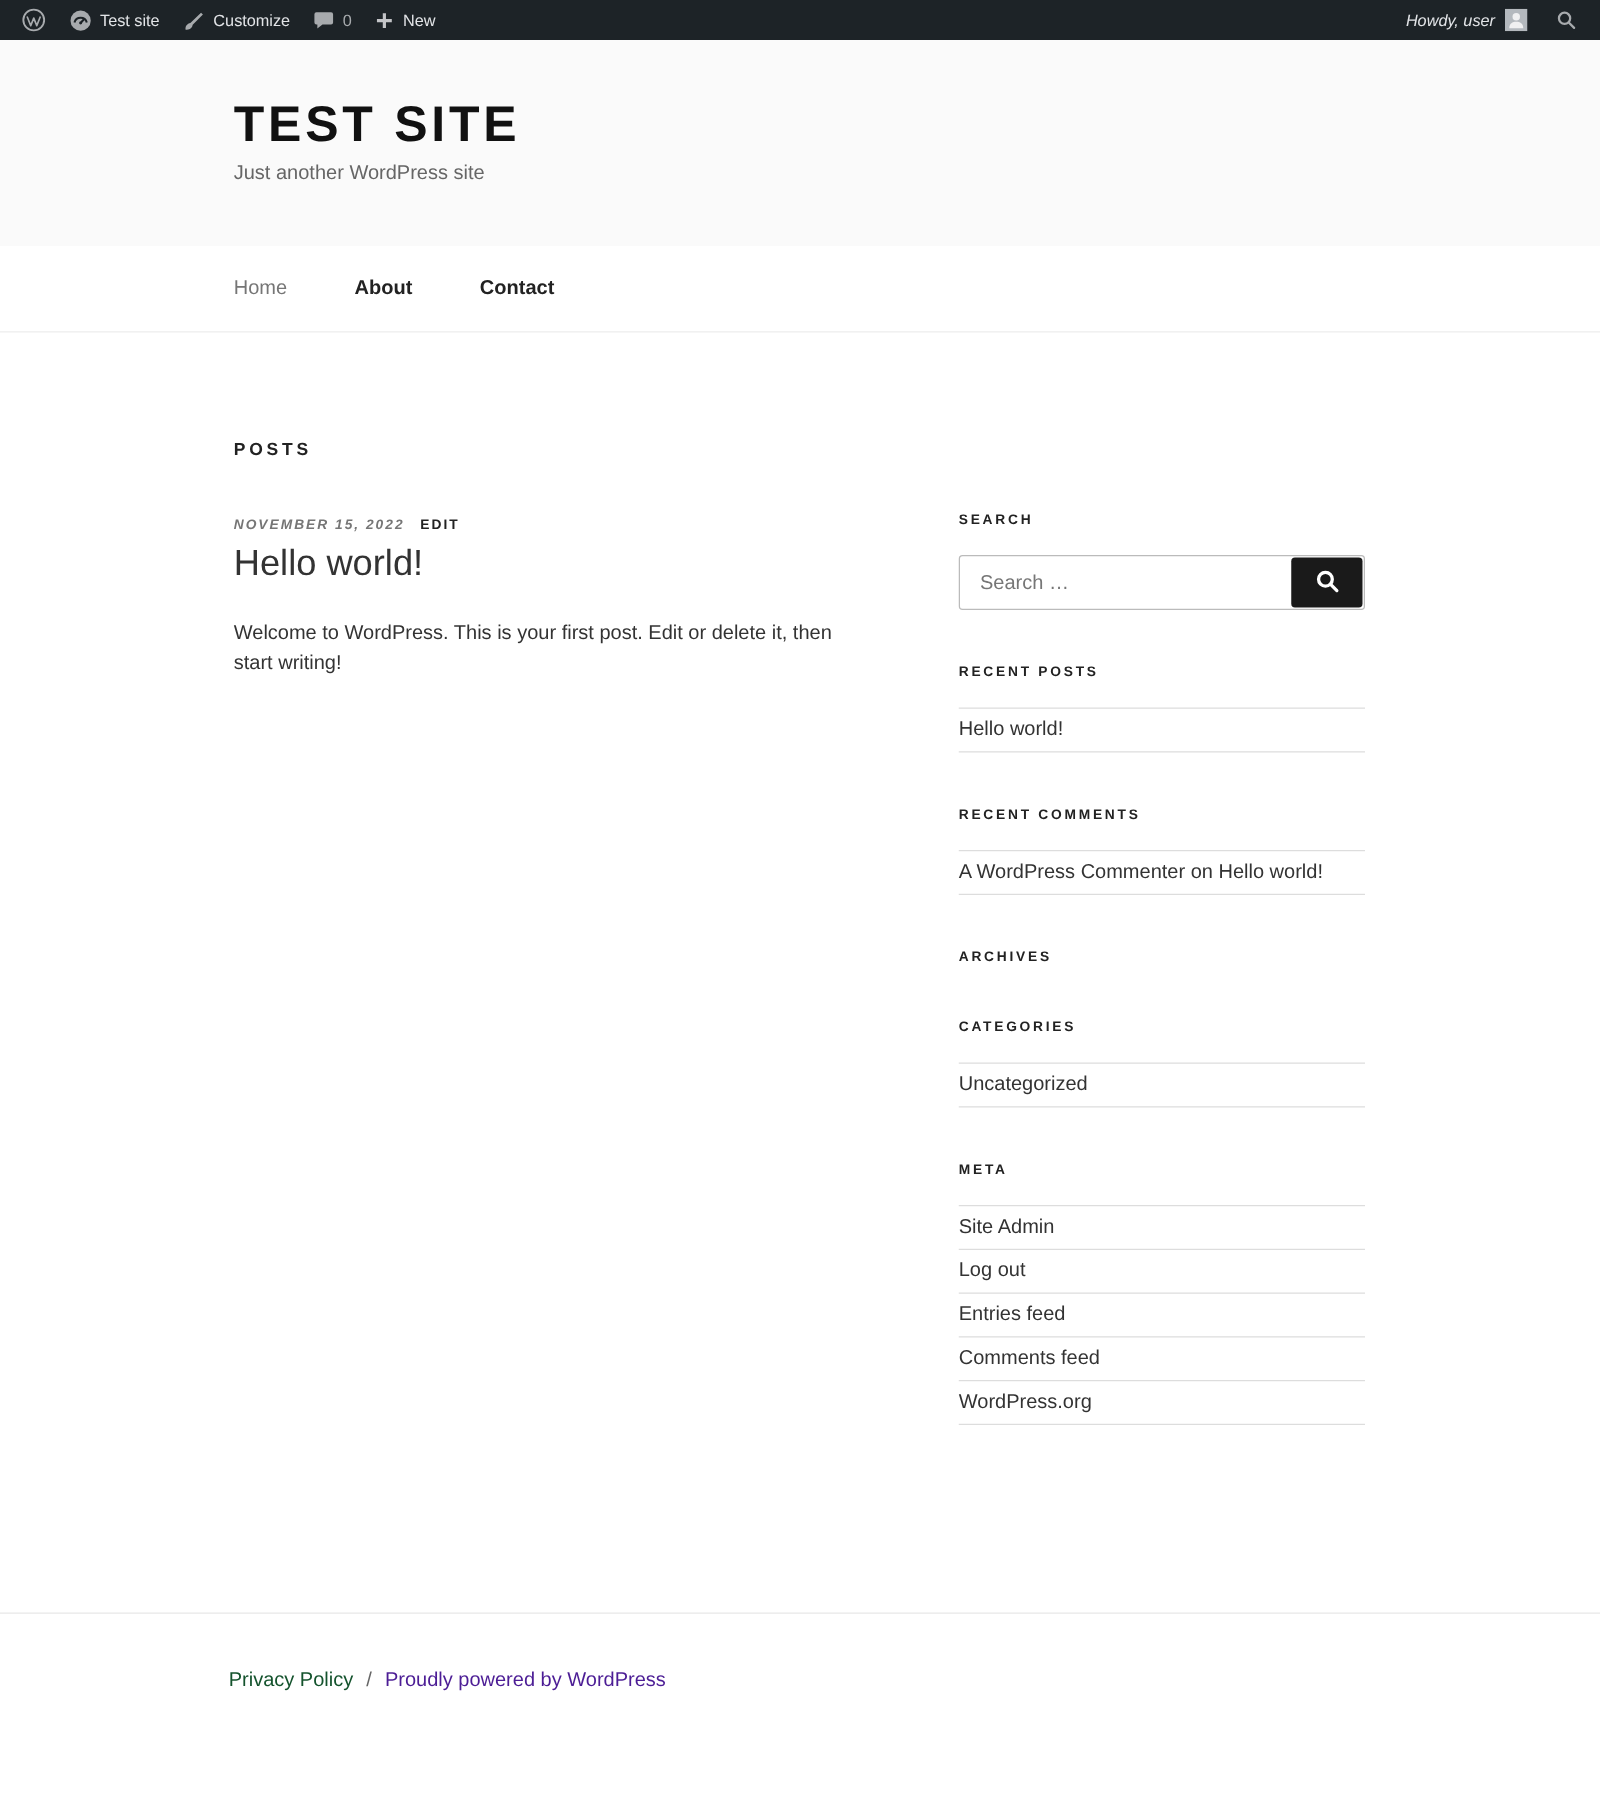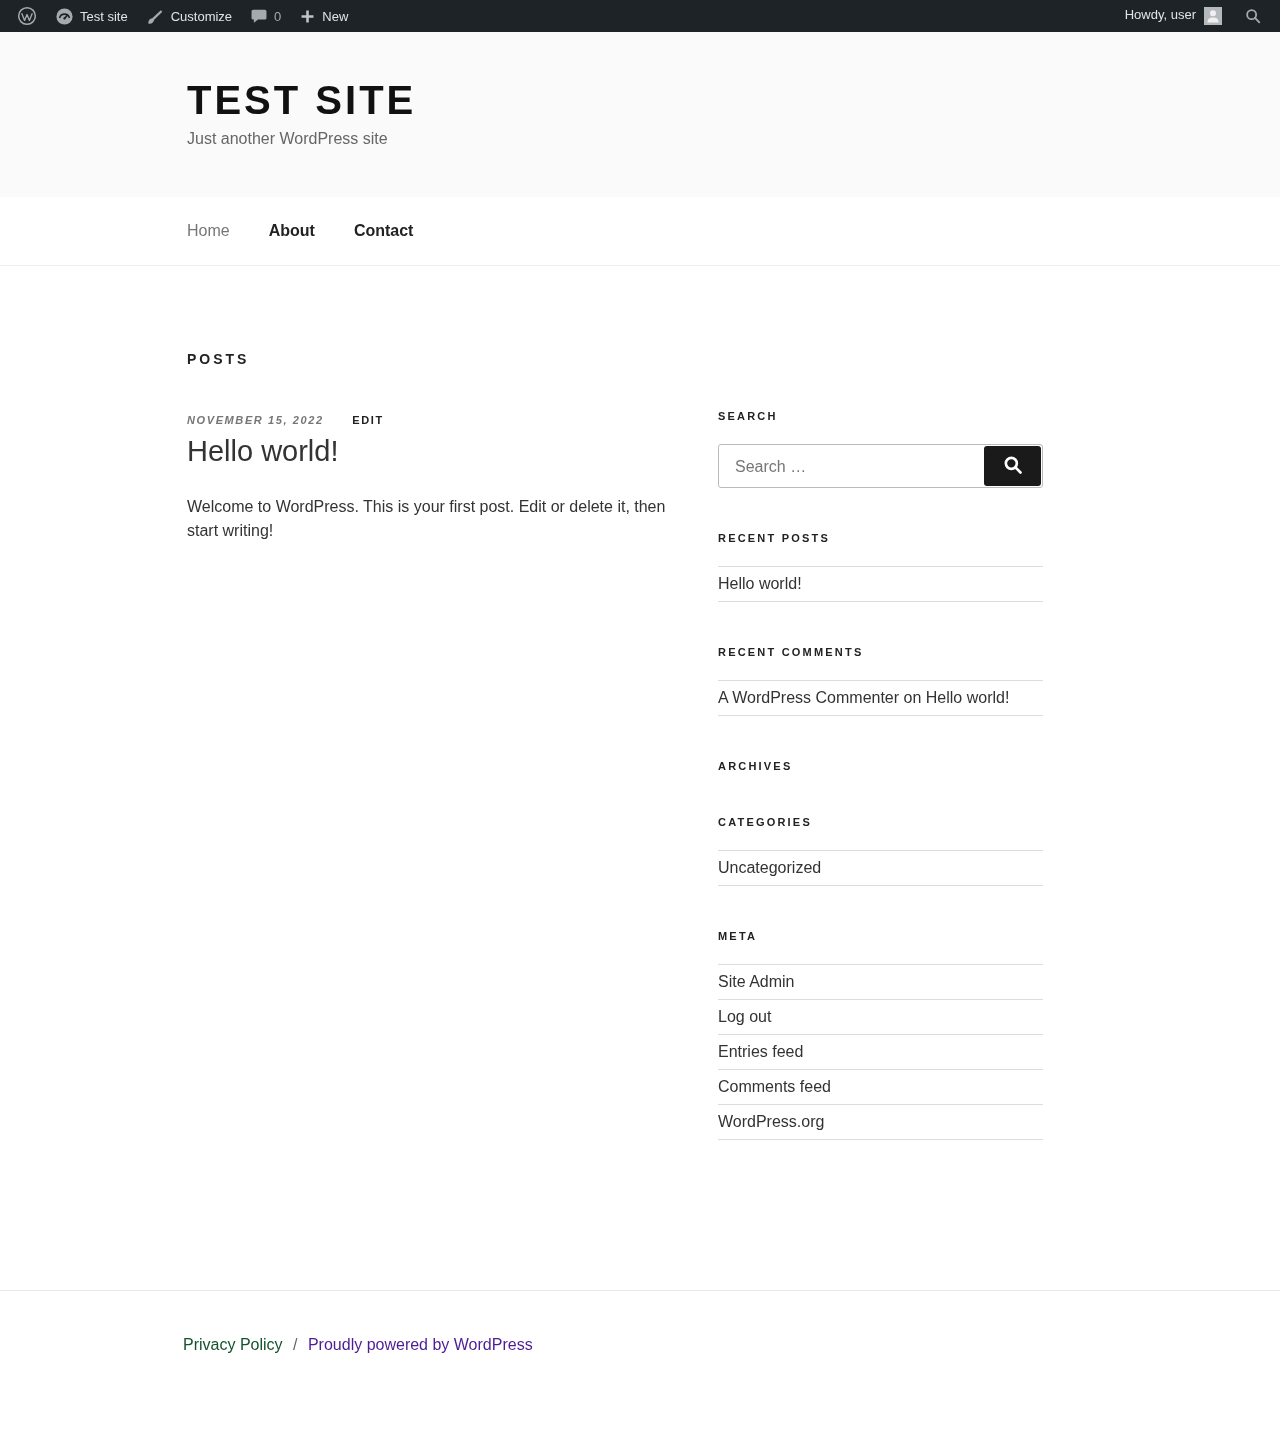--- a/index.html
+++ b/index.html
@@ -17,21 +17,21 @@
     display: flex;
     align-items: center;
     padding: 0 8px;
     font-size: 13px;
     color: #e2e4e7;
   }
   .ab-group { display: flex; align-items: center; gap: 6px; padding: 0 9px; height: 32px; cursor: pointer; }
   .ab-group .ab-label { color: #e2e4e7; }
   .ab-count { color: #a7aaad; }
   .ab-right { margin-left: auto; display: flex; align-items: center; }
-  .ab-howdy { display: flex; align-items: flex-start; gap: 8px; padding: 0 8px; }
+  .ab-howdy { display: flex; align-items: center; gap: 8px; padding: 0 8px; font-style: italic; }
   .ab-search { padding: 0 10px 0 14px; display: flex; align-items: center; }
   .ab-icon { display: inline-flex; align-items: center; }
 
   
   .site-header {
     background: var(--header-bg, #fafafa);
     height: 165px;
     padding: 47px 0 0 187px;
   }
   .site-title {
@@ -49,43 +49,43 @@
   }
 
   
   .site-nav {
     height: 69px;
     background: #fff;
     border-bottom: 1px solid #ededed;
     display: flex;
     align-items: center;
     padding-left: 187px;
-    gap: 39px;
+    gap: 54px;
     font-size: 16px;
   }
   .nav-item { font-weight: 700; color: #222; cursor: pointer; }
   .nav-item.current { font-weight: 400; color: #767676; }
 
   
   .content-wrap {
     display: flex;
     padding: 85px 188px 0 187px;
   }
   .col-main { width: 495px; flex: none; }
-  .col-sidebar { width: 325px; flex: none; margin-left: 36px; margin-top: 59px; }
+  .col-sidebar { width: 325px; flex: none; margin-left: 85px; margin-top: 59px; }
 
   .page-title {
     font-size: 14px;
     font-weight: 700;
     letter-spacing: 3px;
     color: #222;
   }
   .post-meta { margin-top: 47px; font-size: 11px; font-weight: 700; letter-spacing: 1.6px; }
   .post-date { color: #767676; font-style: italic; }
-  .post-edit { color: #222; margin-left: 24px; cursor: pointer; }
+  .post-edit { color: #222; margin-left: 8px; cursor: pointer; }
   .post-title {
     margin-top: 9px;
     font-size: 29px;
     font-weight: 400;
     color: #333;
     cursor: pointer;
   }
   .post-body {
     margin-top: 27px;
     font-size: 16px;

